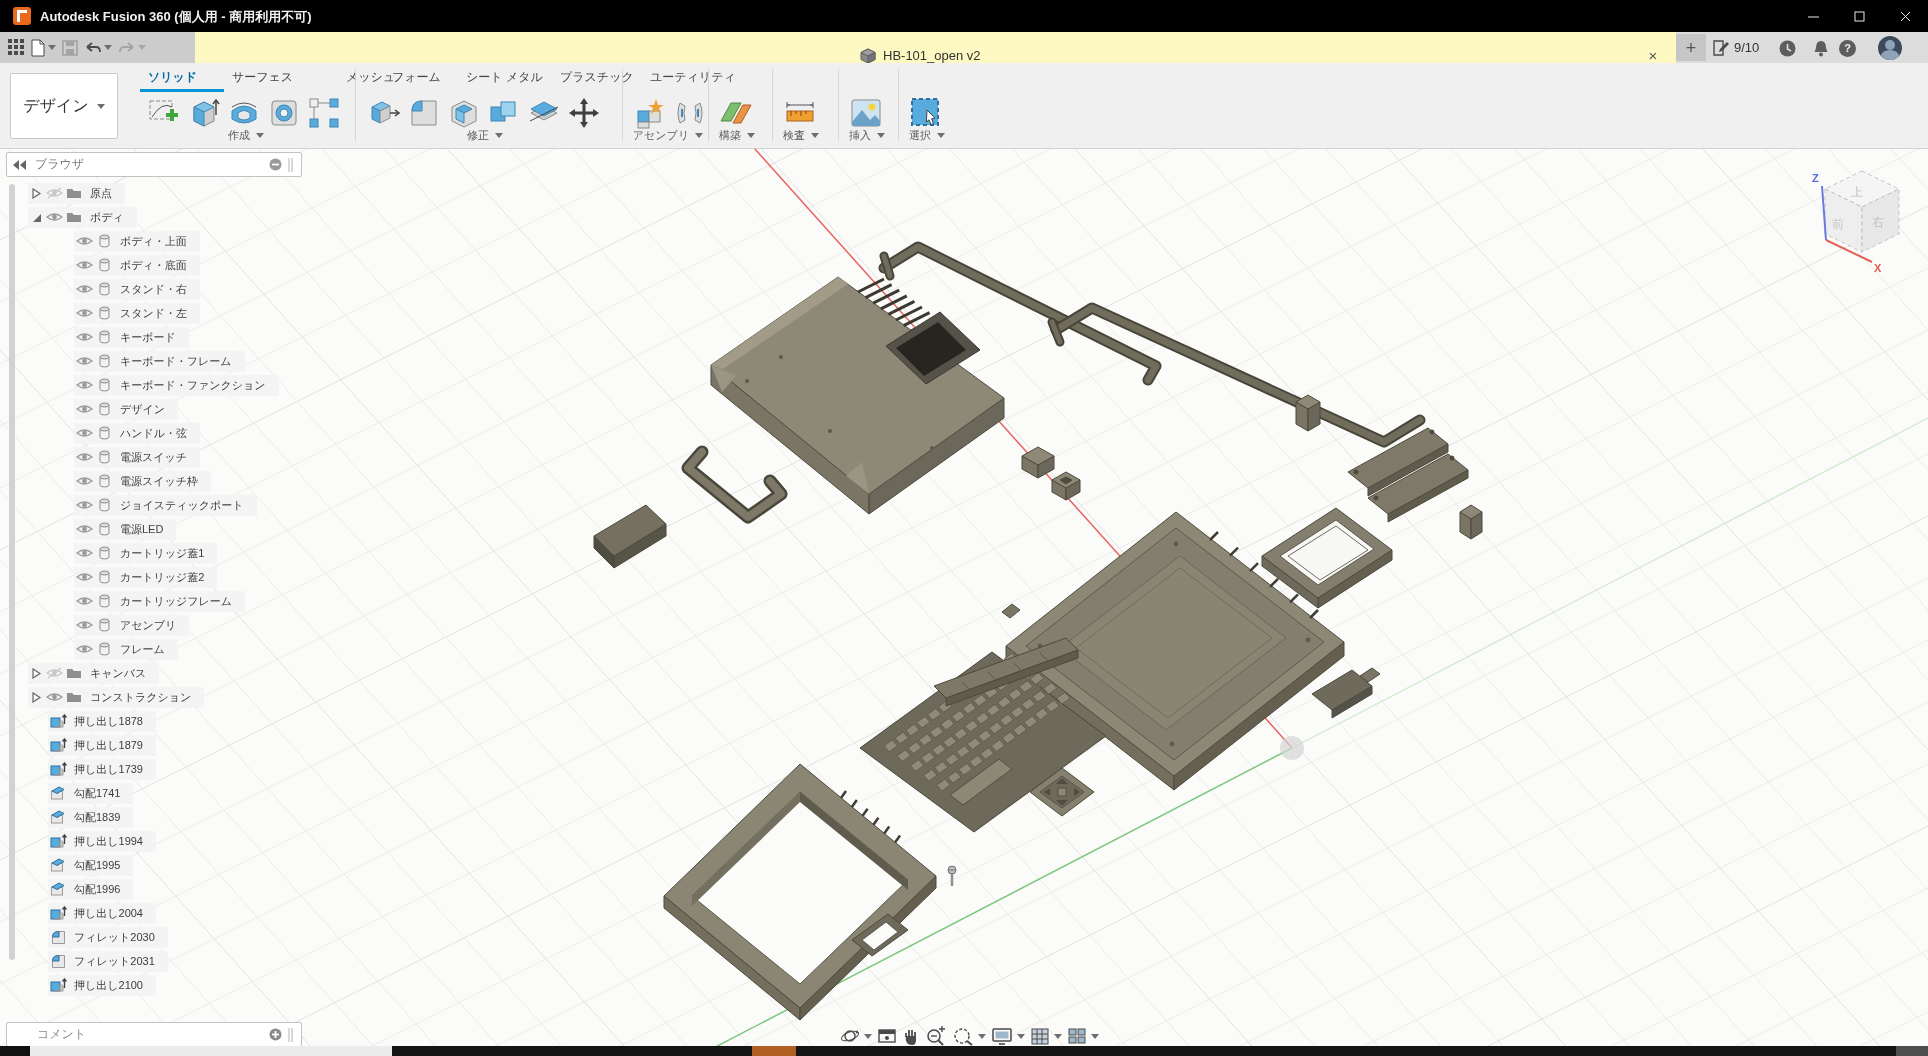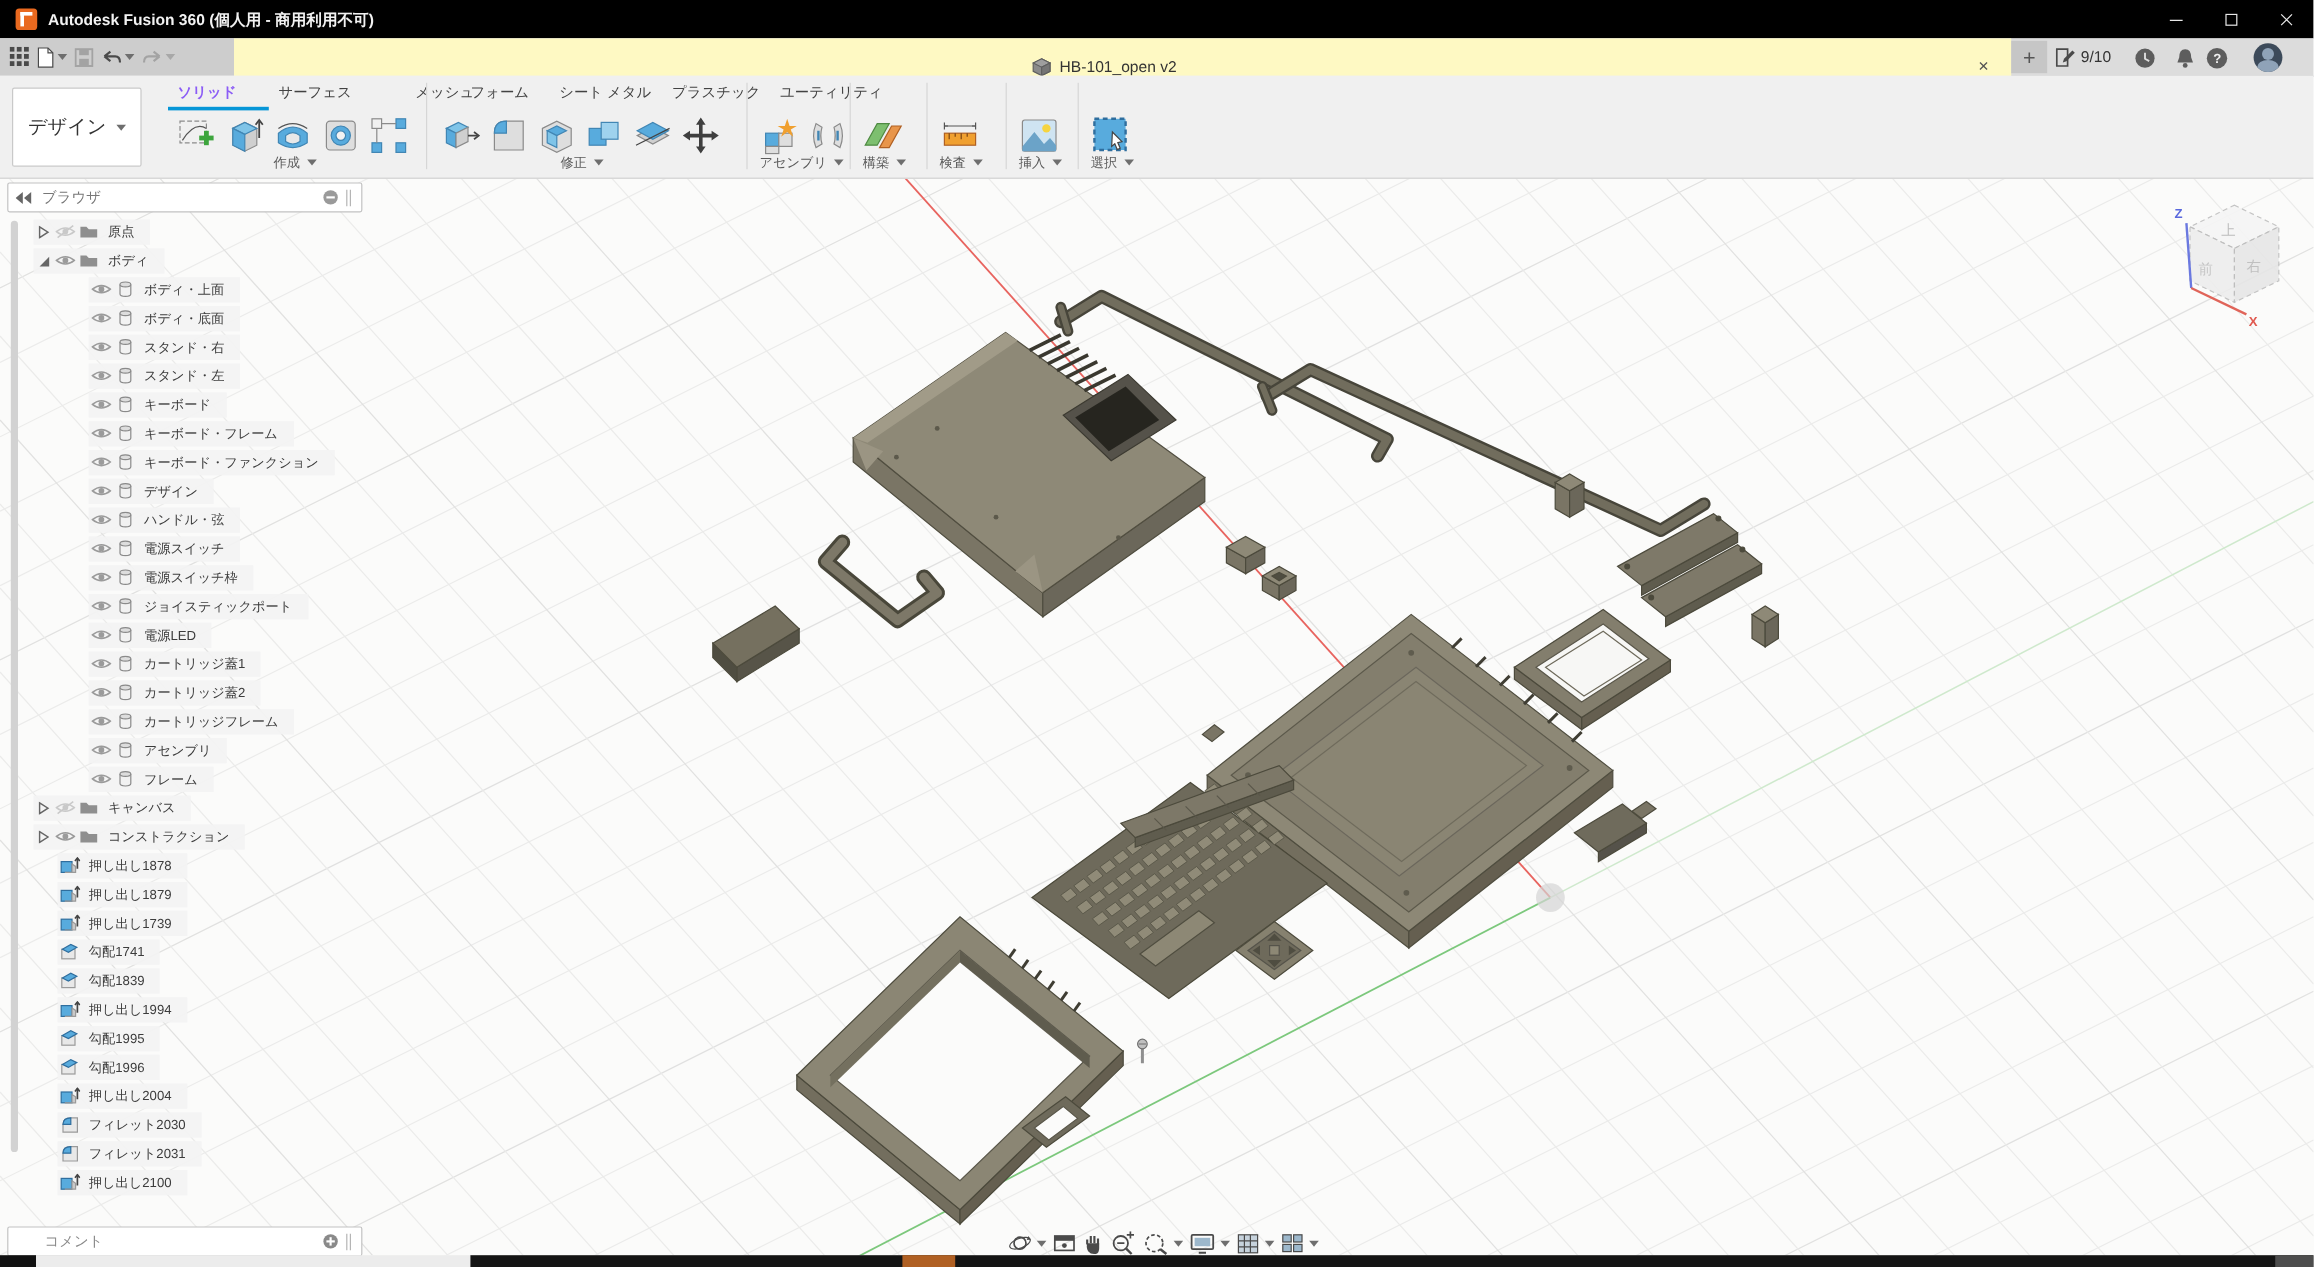--- a/index.html
+++ b/index.html
@@ -28,21 +28,21 @@
   #jobs-label{font-size:13px;color:#333;}
   .tbicon{top:3px;width:26px;height:26px;display:flex;align-items:center;justify-content:center;}
   #avatar{left:1878px;top:4px;width:24px;height:24px;border-radius:50%;background:#3c4a5a;overflow:hidden;}
   #avatar:before{content:"";position:absolute;left:7px;top:4px;width:10px;height:10px;border-radius:50%;background:#8fa3b8;}
   #avatar:after{content:"";position:absolute;left:3px;top:14px;width:18px;height:12px;border-radius:50%;background:#8fa3b8;}
   
   #ribbon{left:0;top:63px;width:1928px;height:85px;background:#f0f0f0;z-index:20;border-bottom:1px solid #d2d2d2;}
   #workspace-btn{left:10px;top:10px;width:106px;height:64px;background:#fff;border:1px solid #c9c9c9;border-radius:2px;
      display:flex;align-items:center;justify-content:center;gap:6px;font-size:16px;color:#333;}
   .rtab{top:2px;height:24px;font-size:12px;color:#424242;display:flex;align-items:center;}
-  .rtab.active{color:#8b5cf6;font-weight:bold;}
+  .rtab.active{color:#0369a1;font-weight:bold;}
   #tab-underline{left:140px;top:26px;width:84px;height:3px;background:#0696d7;}
   .ricon{top:31px;width:36px;height:38px;display:flex;align-items:center;justify-content:center;}
   .rsep{top:6px;width:1px;height:72px;background:#d6d6d6;}
   .rgrouplabel{top:64px;height:16px;display:flex;align-items:center;justify-content:center;gap:4px;font-size:11px;color:#5a5a5a;}
   
   #browser{left:6px;top:152px;width:312px;z-index:15;}
   .panelbar{position:absolute;left:0;width:296px;height:25px;background:#fff;border:1px solid #c2c2c2;border-radius:2px;
     display:flex;align-items:center;box-sizing:border-box;padding:0 6px;}
   .panelbar .plabel{flex:1;font-size:12px;color:#777;margin-left:8px;}
   #browser-rows{position:absolute;left:0;top:29px;}

